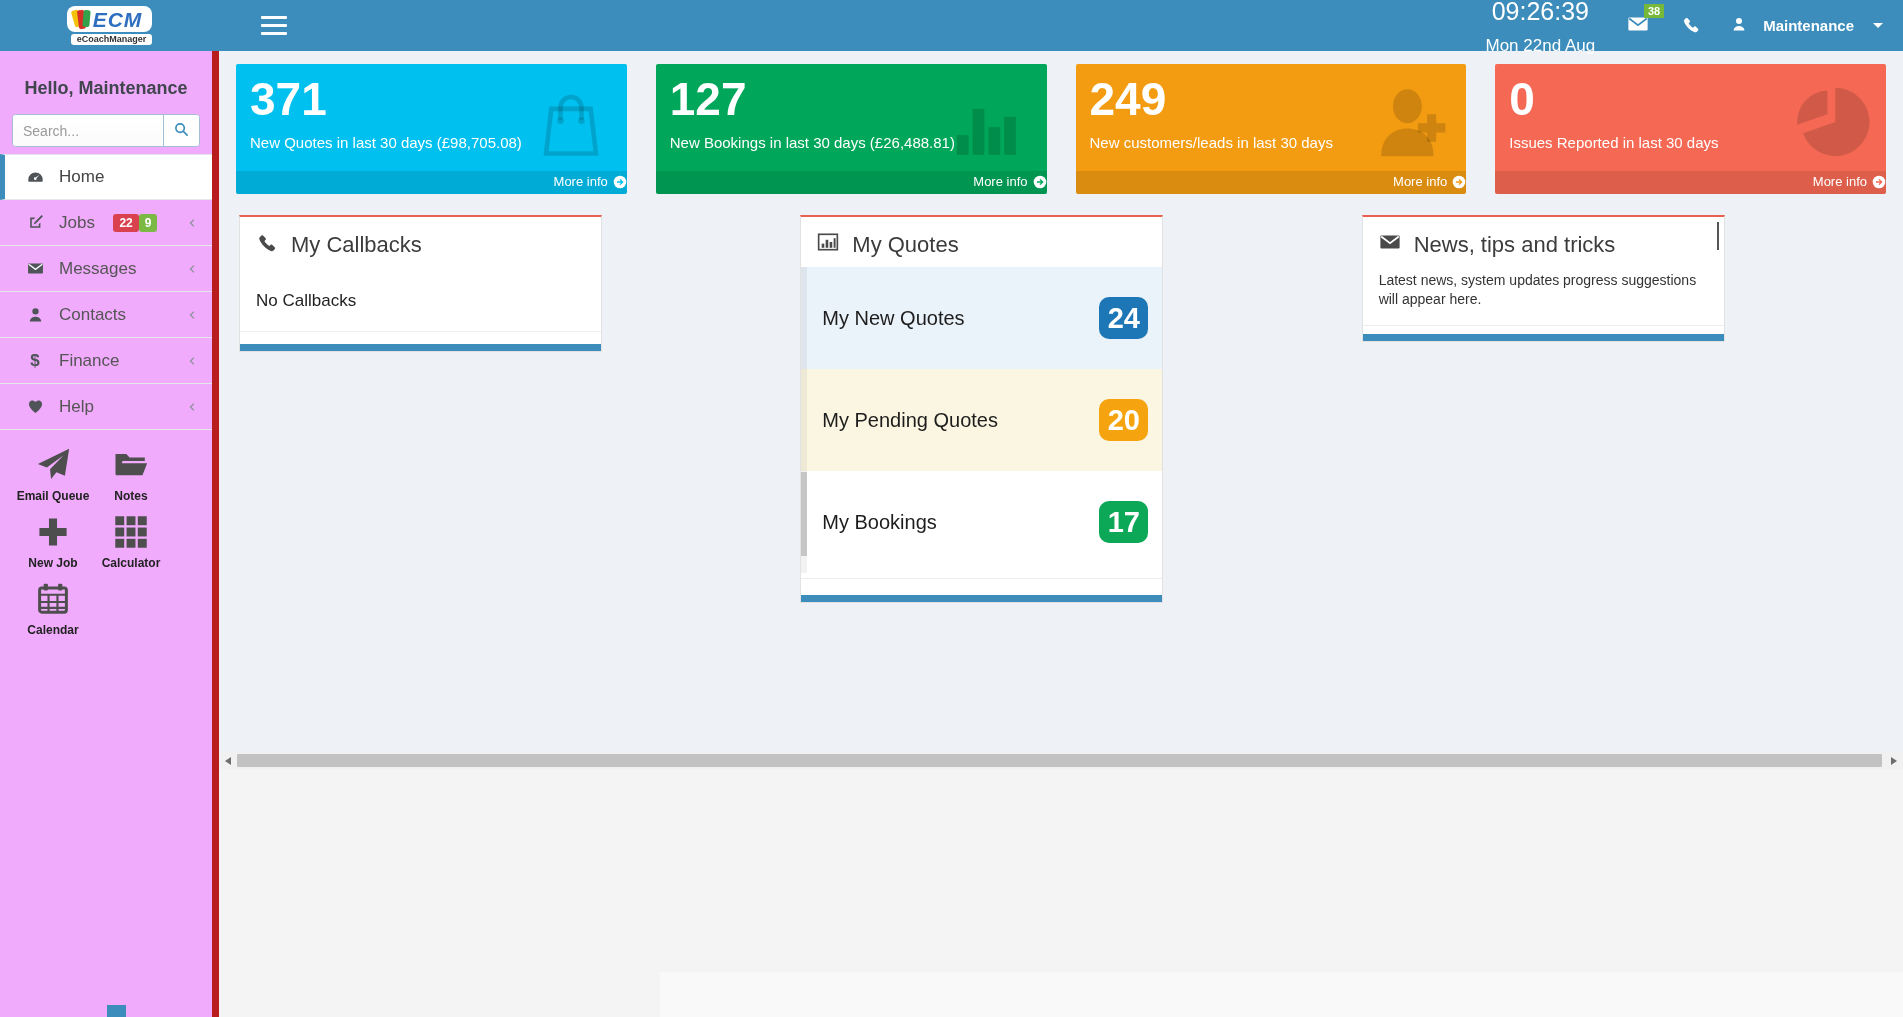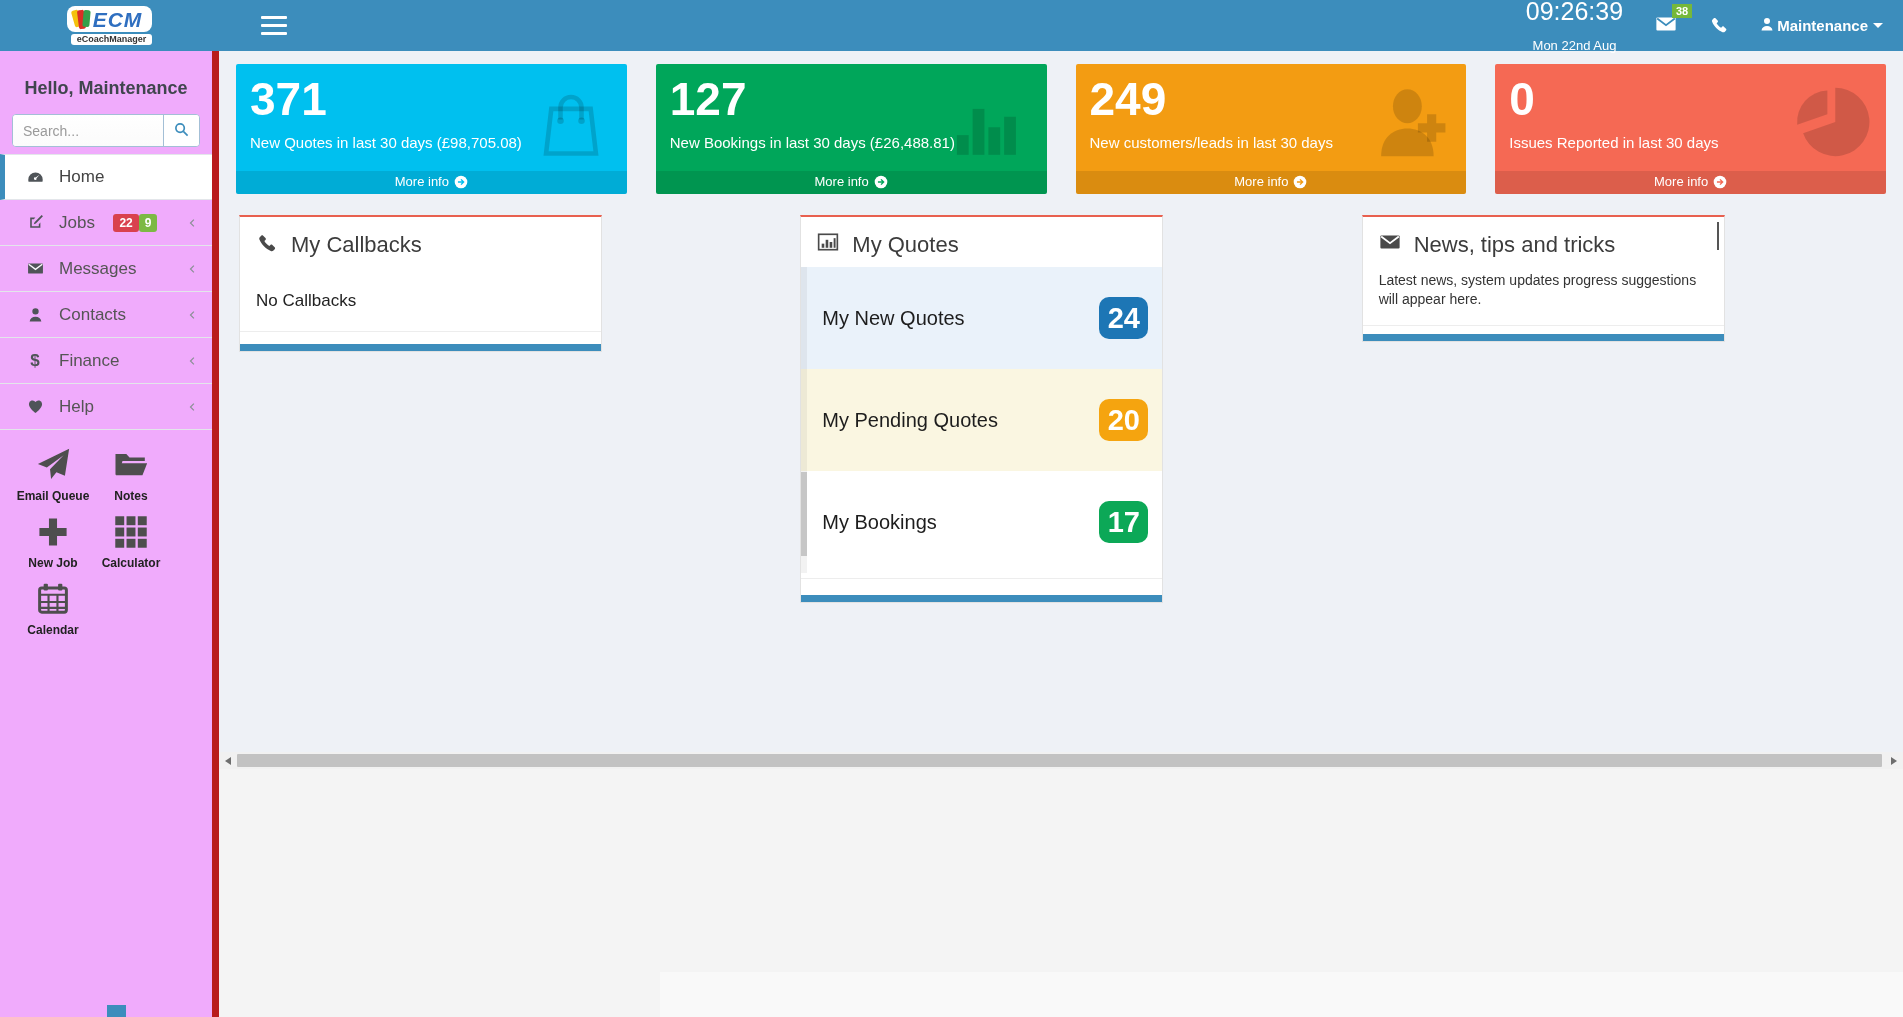--- a/index.html
+++ b/index.html
@@ -16,25 +16,25 @@
   .book.yellow{background:#f4c20d;transform:rotate(-16deg)}
   .book.red{background:#d93025;transform:rotate(-7deg);height:19px}
   .book.green{background:#34a04a;transform:rotate(5deg)}
   .logo-ecm{font-size:21px;font-weight:bold;font-style:italic;color:#2f6fc0;letter-spacing:1px}
   .logo-sub{background:#fff;border-radius:3px;font-size:9px;color:#333;padding:1px 6px;margin-top:2px;font-weight:bold}
   .hamburger{display:flex;flex-direction:column;justify-content:center;gap:5px;padding:0 12px;margin-left:30px;cursor:pointer}
   .hamburger span{display:block;width:26px;height:3px;background:#fff;border-radius:1px}
   .top-right{margin-left:auto;display:flex;align-items:center;gap:30px;padding-right:20px;color:#fff}
   .clock{text-align:center;cursor:default}
   .clock .time{font-size:25px;line-height:26px}
-  .clock .date{font-size:13px;line-height:14px;margin-top:15px}
+  .clock .date{font-size:17px;line-height:14px;margin-top:15px}
   .mail{position:relative;cursor:pointer;display:flex}
   .badge-green{position:absolute;top:-9px;right:-13px;background:#76b83a;color:#fff;font-size:11px;font-weight:bold;padding:1px 4px;border-radius:0}
   .phone-btn{cursor:pointer;display:flex}
-  .user{display:flex;align-items:center;gap:2px;font-weight:bold;font-size:15px;cursor:pointer}
+  .user{display:flex;align-items:center;gap:16px;font-weight:bold;font-size:15px;cursor:pointer}
   .caret{width:0;height:0;border-left:5px solid transparent;border-right:5px solid transparent;border-top:5px solid #fff;margin-left:3px}
 
   
   .sidebar{position:absolute;top:51px;left:0;bottom:0;width:219px;background:#f0abfc;border-right:7px solid #b91c1c}
   .greeting{margin-top:27px;text-align:center;font-weight:bold;font-size:18px;color:#40454e}
   .search{margin:15px 12px 7px;height:33px;display:flex;background:#fff;border:1px solid #a3bfd6;border-radius:4px;overflow:hidden}
   .search input{flex:1;min-width:0;border:0;outline:0;padding:0 10px;font-size:14px;color:#555;background:linear-gradient(#fff,#fbfbfb)}
   .search input::placeholder{color:#9a9a9a}
   .search button{width:36px;border:0;border-left:1px solid #a3bfd6;background:#fff;color:#3c8dbc;display:flex;align-items:center;justify-content:center;cursor:pointer}
   .menu{list-style:none}
@@ -55,21 +55,21 @@
   .sc svg{width:34px;height:34px}
   .sc-label{font-size:12px;font-weight:bold;color:#222;margin-top:3px;white-space:nowrap}
 
   
   .main{position:absolute;top:51px;left:219px;right:0;height:701px;background:#eef1f6;overflow:hidden}
   .cards{display:grid;grid-template-columns:repeat(4,1fr);gap:29px;padding:13px 17px 0}
   .card{position:relative;border-radius:2px;color:#fff;overflow:hidden}
   .card .num{font-size:46px;font-weight:bold;padding:8px 0 0 14px;line-height:54px}
   .card .lbl{font-size:15px;padding:8px 0 20px 14px}
   .big-icon{position:absolute;top:16px;right:14px;width:84px;height:84px;color:rgba(0,0,0,0.15)}
-  .card .more{display:block;background:rgba(0,0,0,0.1);text-align:center;font-size:13px;padding:3px 0 5px;color:#fff;text-decoration:none;cursor:pointer}
+  .card .more{display:block;background:rgba(0,0,0,0.1);text-align:right;font-size:13px;padding:3px 0 5px;color:#fff;text-decoration:none;cursor:pointer}
   .more svg{vertical-align:-3px;margin-left:5px}
   .card.aqua{background:#00c0ef;--cc:#00c0ef}
   .card.green{background:#00a65a;--cc:#00a65a}
   .card.orange{background:#f39c12;--cc:#f39c12}
   .card.red{background:#f56954;--cc:#f56954}
 
   .panels{display:flex;margin-top:21px}
   .pcol{width:33.333%;padding-left:20px}
   .panel{width:363px;background:#fff;border:1px solid #e2e2e2;border-top:2px solid #e8604f;position:relative}
   .panel-h{display:flex;align-items:center;gap:13px;padding:14px 16px 8px;font-size:22px;color:#3c3c3c}

